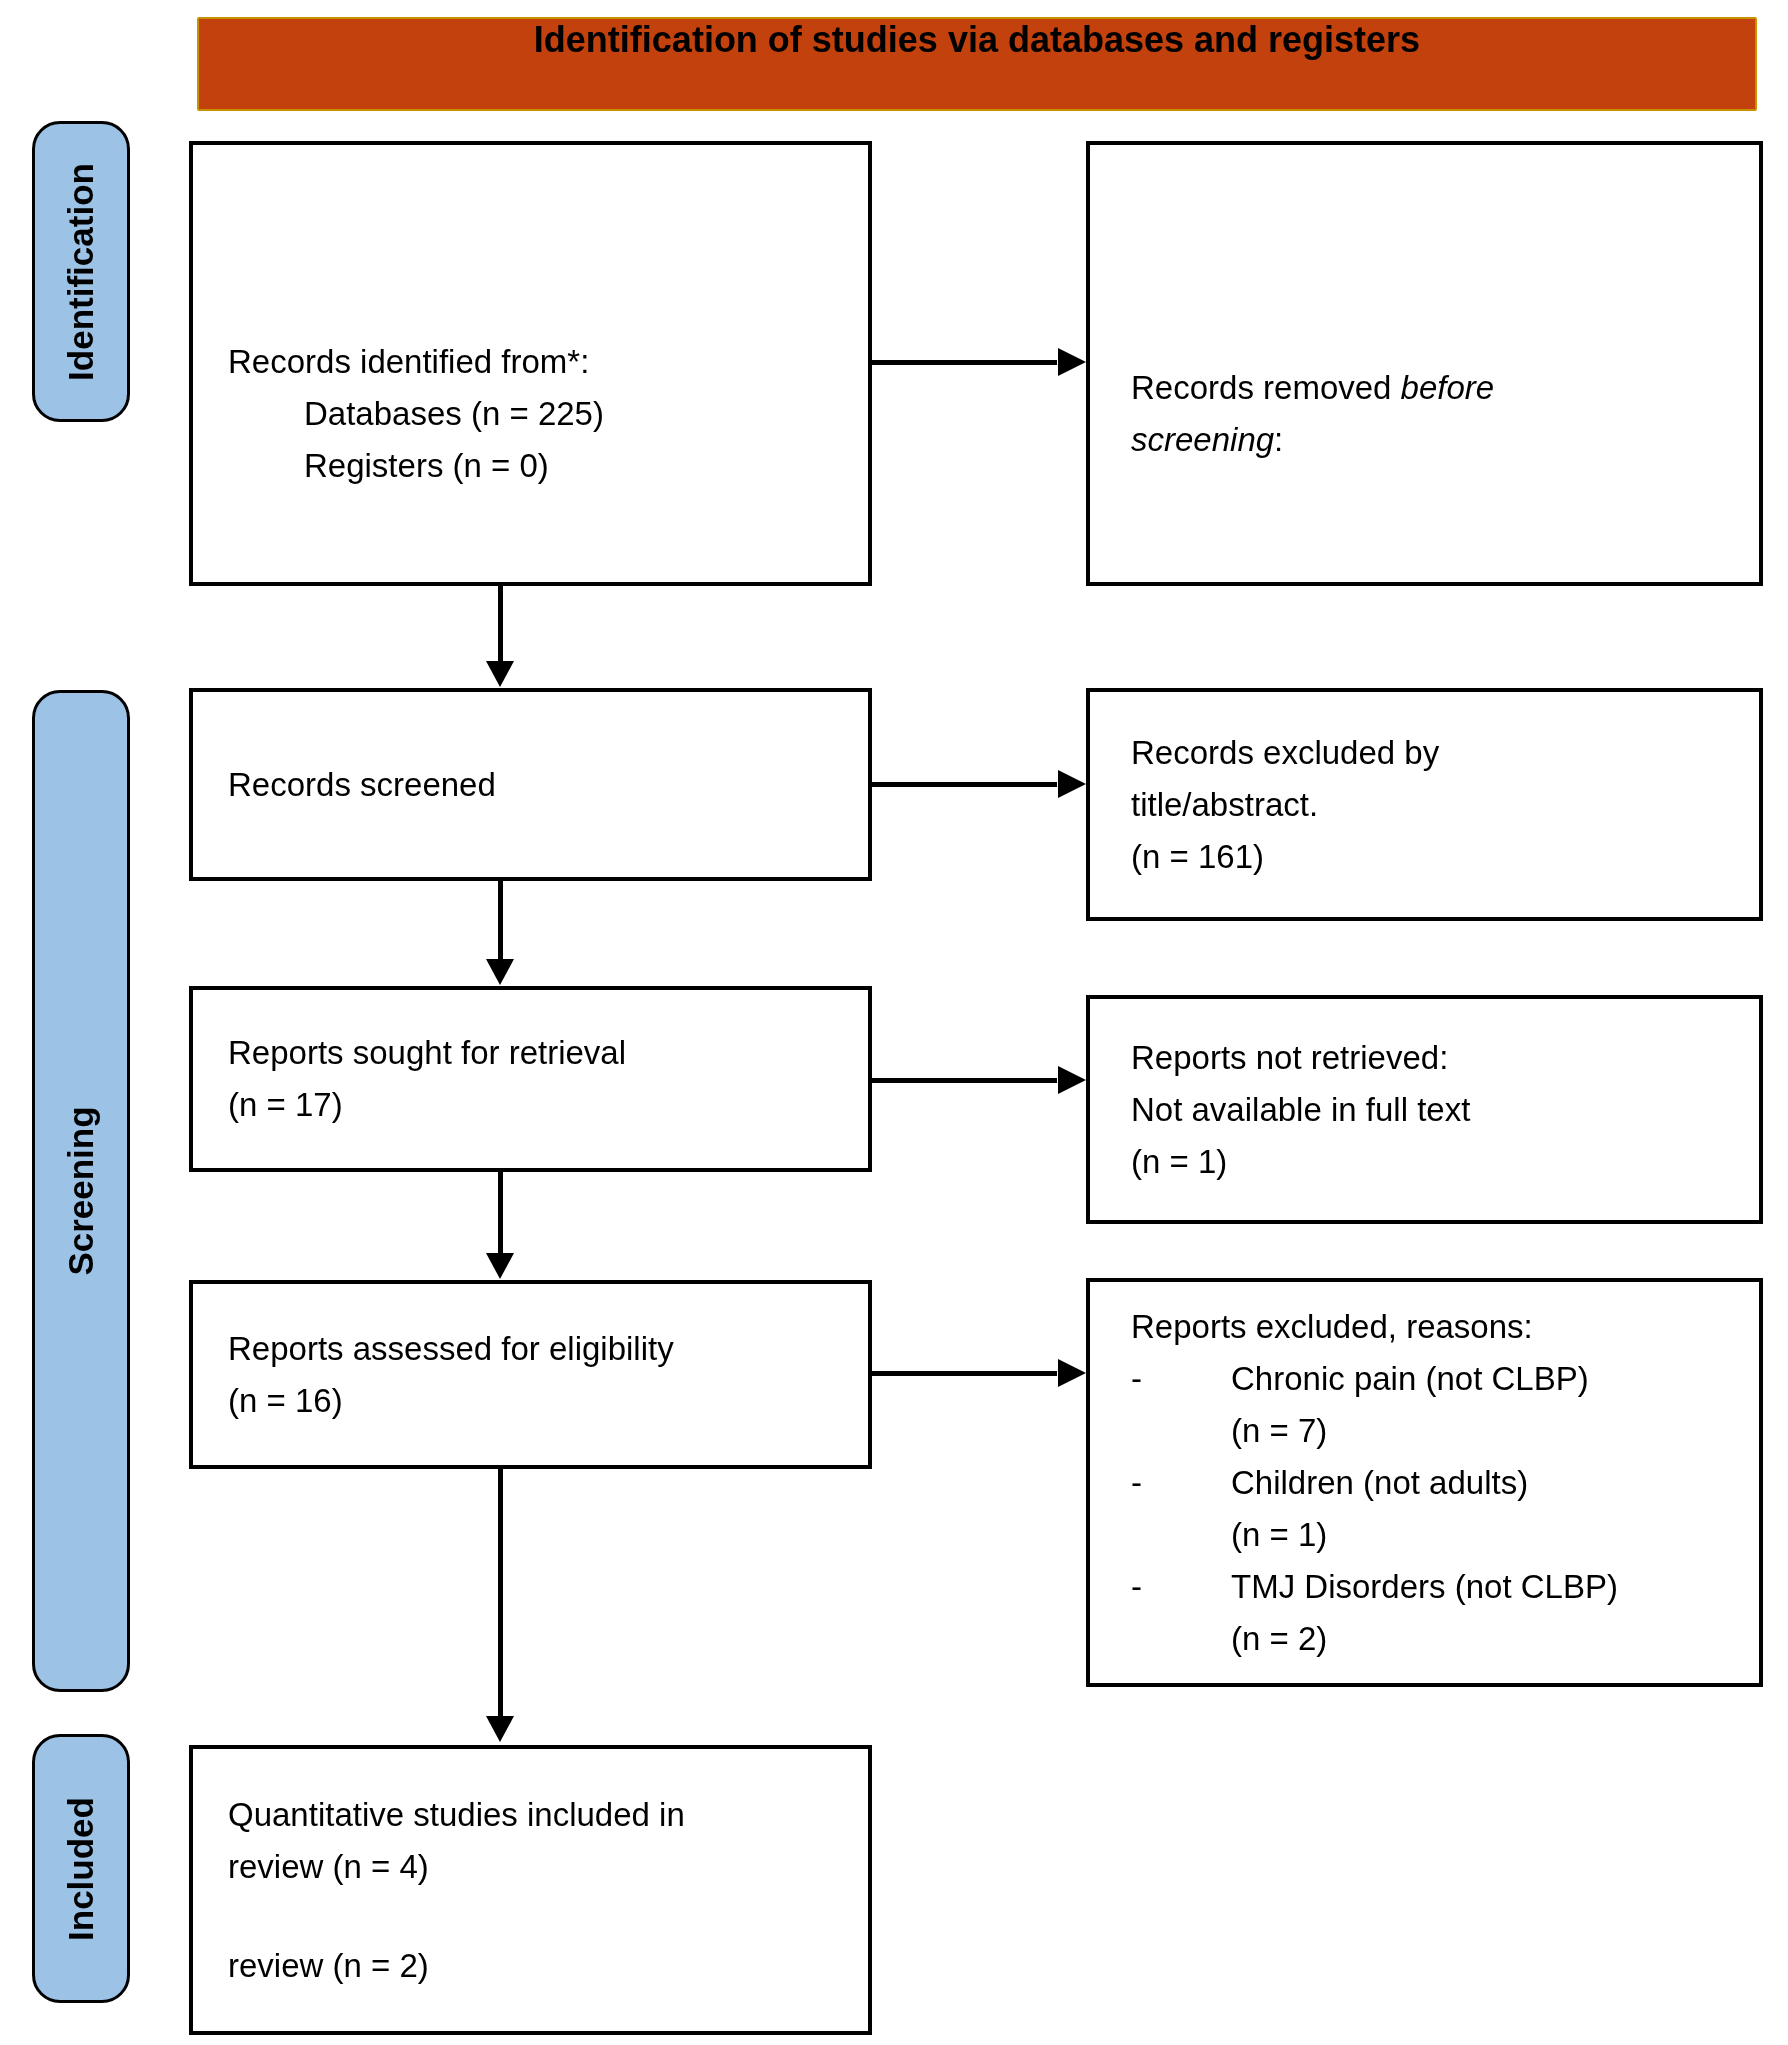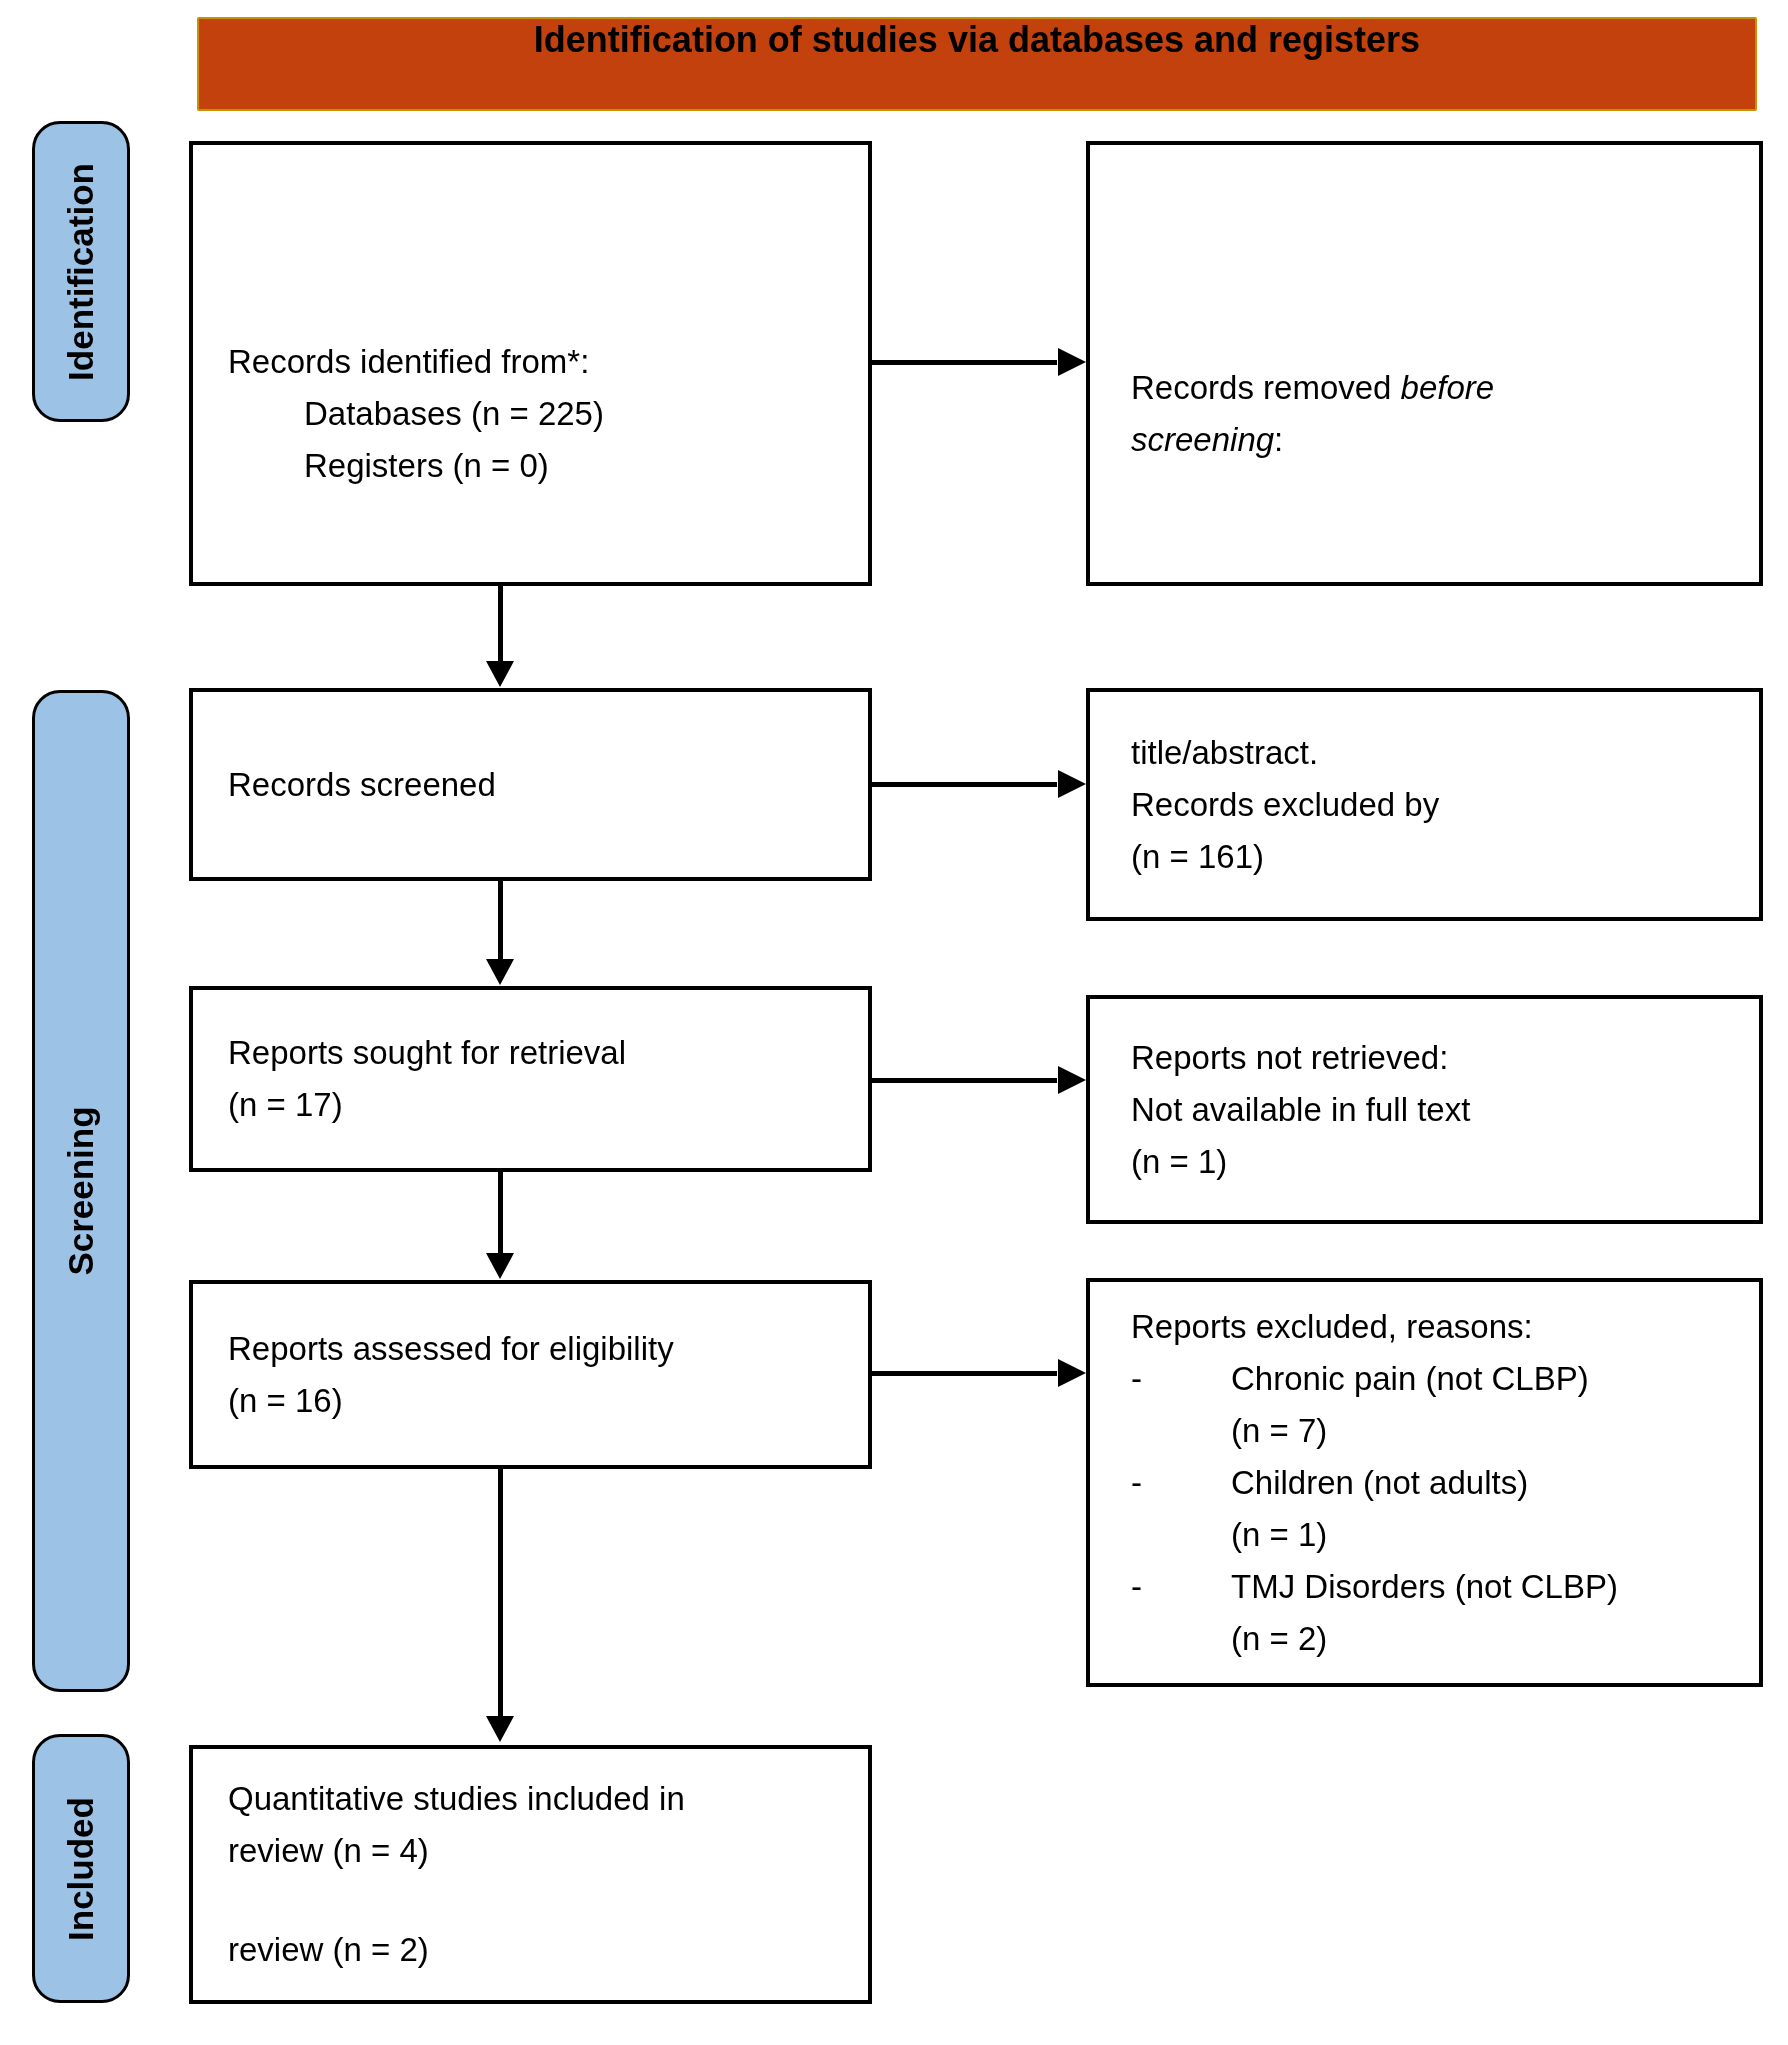--- a/index.html
+++ b/index.html
@@ -58,21 +58,21 @@
   .box-right { left: 1086px; width: 677px; padding: 0 20px 0 41px; }
 
   .box-identified    { top: 141px;  height: 445px; padding-top: 100px; }
   .box-removed       { top: 141px;  height: 445px; padding-top: 100px; }
   .box-screened      { top: 688px; height: 193px; }
   .box-excluded      { top: 688px; height: 233px; }
   .box-sought        { top: 986px; height: 186px; }
   .box-notretrieved  { top: 995px; height: 229px; }
   .box-assessed      { top: 1280px; height: 189px; }
   .box-reasons       { top: 1278px; height: 409px; }
-  .box-included      { top: 1745px; height: 259px; }
+  .box-included      { top: 1745px; height: 290px; }
 
   .indent { padding-left: 76px; }
   .wrap-narrow { width: 505px; }
   .gap { height: 47px; }
 
   .reason-row { display: flex; }
   .reason-dash { width: 100px; flex: none; }
   .reason-count { margin-left: 100px; }
 
   
@@ -124,22 +124,22 @@
     <div class="wrap-narrow">
       <span>Records removed </span><i>before screening</i><span>:</span>
     </div>
   </div>
 
   <div class="box box-left box-screened">
     <div>Records screened</div>
   </div>
 
   <div class="box box-right box-excluded">
+    <div>Records excluded by</div>
     <div>title/abstract.</div>
-    <div>Records excluded by</div>
     <div>(n = 161)</div>
   </div>
 
   <div class="box box-left box-sought">
     <div>Reports sought for retrieval</div>
     <div>(n = 17)</div>
   </div>
 
   <div class="box box-right box-notretrieved">
     <div>Reports not retrieved:</div>

